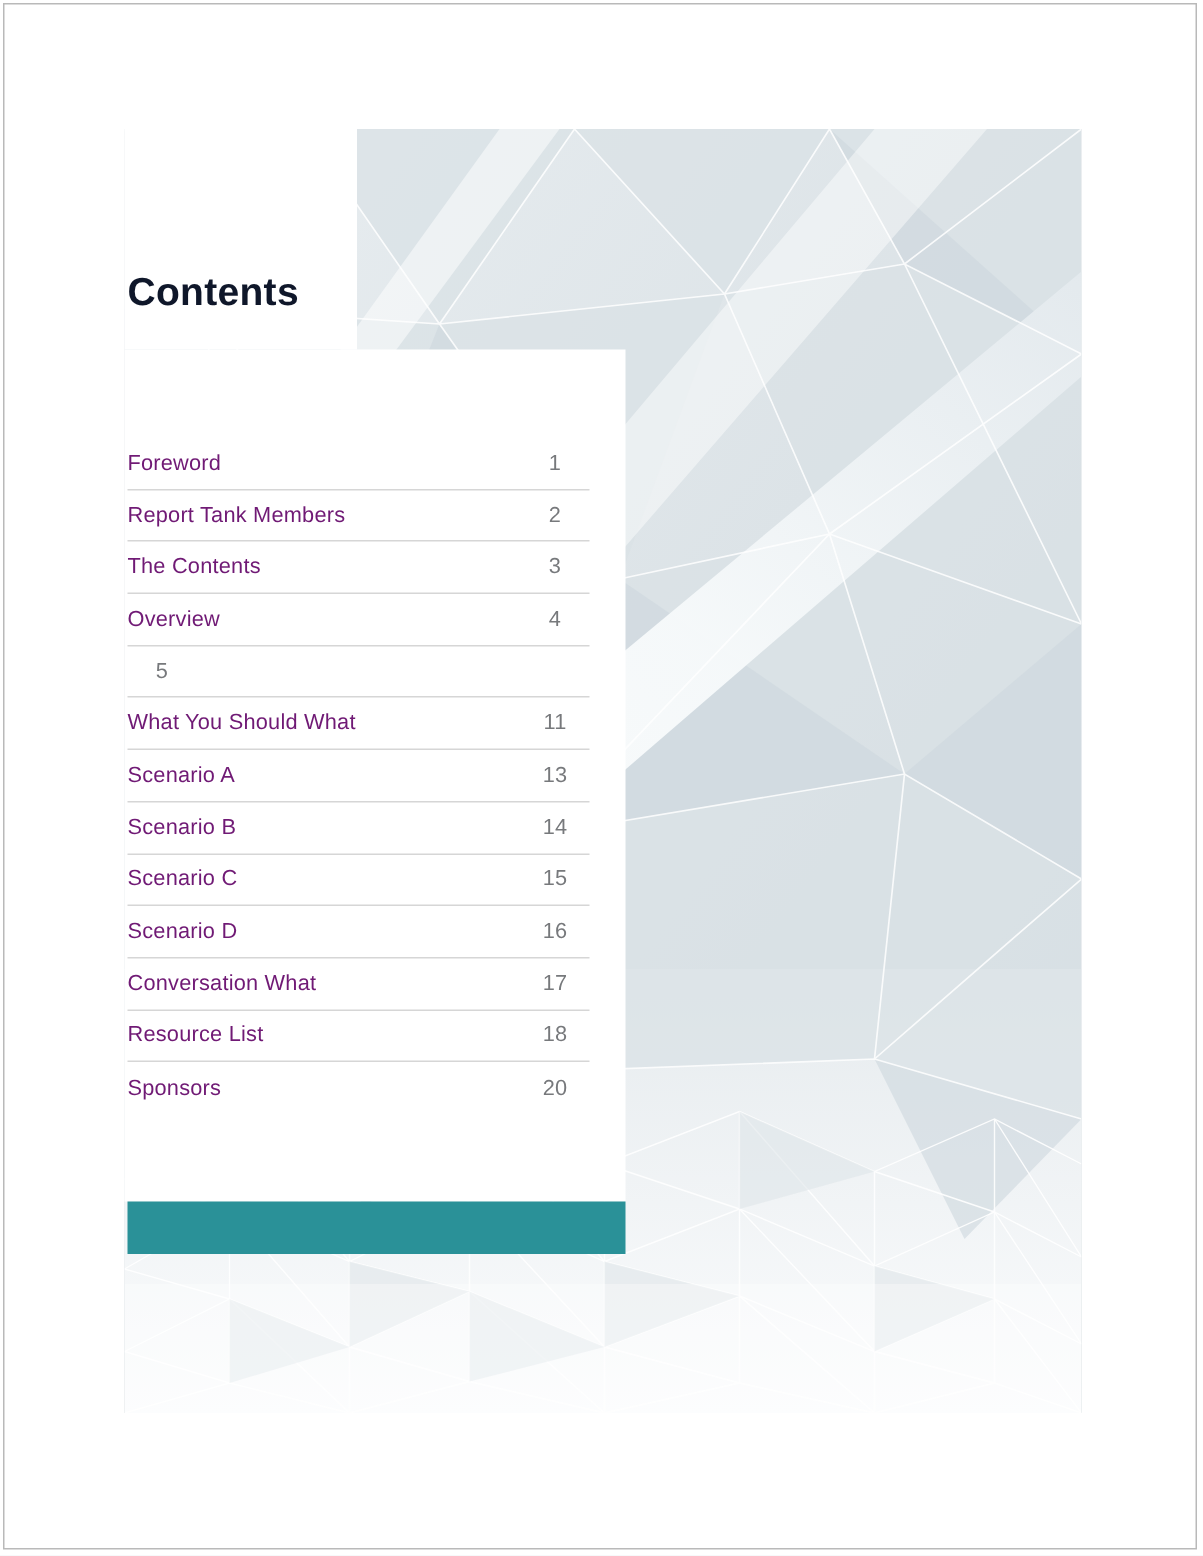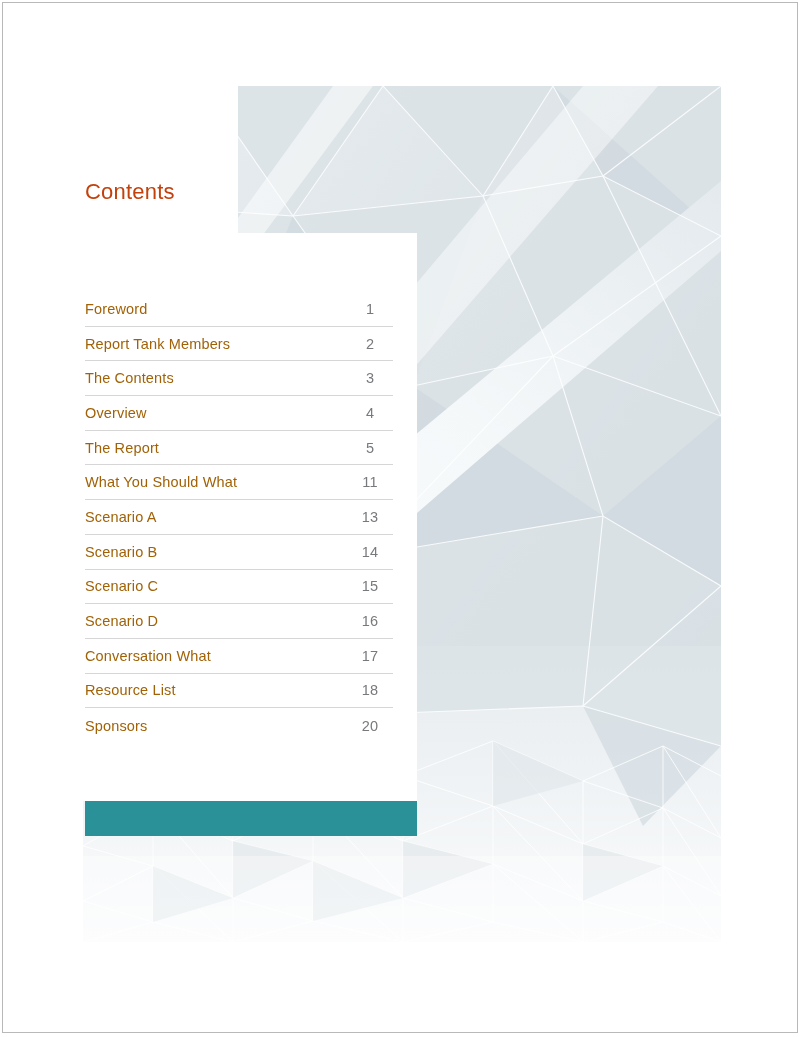--- a/index.html
+++ b/index.html
@@ -59,24 +59,24 @@
     width: 334px;
     height: 568px;
     background: #ffffff;
   }
 
   
   .heading {
     position: absolute;
     left: 82px;
     top: 176px;
-    font-size: 22px;
-    font-weight: 400;
+    font-size: 26px;
+    font-weight: 700;
     letter-spacing: 0.2px;
-    color: #c2410c;
+    color: #0f172a;
     white-space: nowrap;
   }
 
   
   .toc {
     position: absolute;
     left: 82px;
     top: 289px;
     width: 308px;
   }
@@ -88,21 +88,21 @@
     border-bottom: 1px solid #d6d6d6;
     box-sizing: border-box;
   }
   .toc-row.last {
     border-bottom: none;
     gap: 23px;
   }
   .toc-title {
     flex: 1 1 auto;
     font-size: 14.5px;
-    color: #a16207;
+    color: #701a75;
     letter-spacing: 0.15px;
     white-space: nowrap;
   }
   .toc-page {
     flex: 0 0 auto;
     width: 46px;
     text-align: center;
     font-size: 14.5px;
     color: #77797c;
     letter-spacing: 0.15px;
@@ -249,21 +249,20 @@
     </div>
     <div class="toc-row">
       <span class="toc-title">The Contents</span>
       <span class="toc-page">3</span>
     </div>
     <div class="toc-row">
       <span class="toc-title">Overview</span>
       <span class="toc-page">4</span>
     </div>
     <div class="toc-row">
-      <span class="toc-title">The Report</span>
       <span class="toc-page">5</span>
     </div>
     <div class="toc-row">
       <span class="toc-title">What You Should What</span>
       <span class="toc-page">11</span>
     </div>
     <div class="toc-row">
       <span class="toc-title">Scenario A</span>
       <span class="toc-page">13</span>
     </div>

